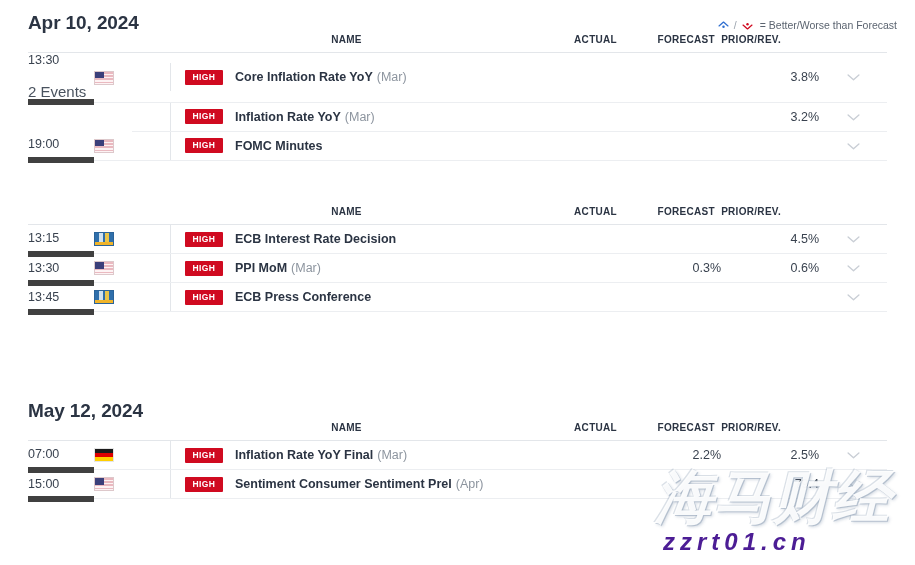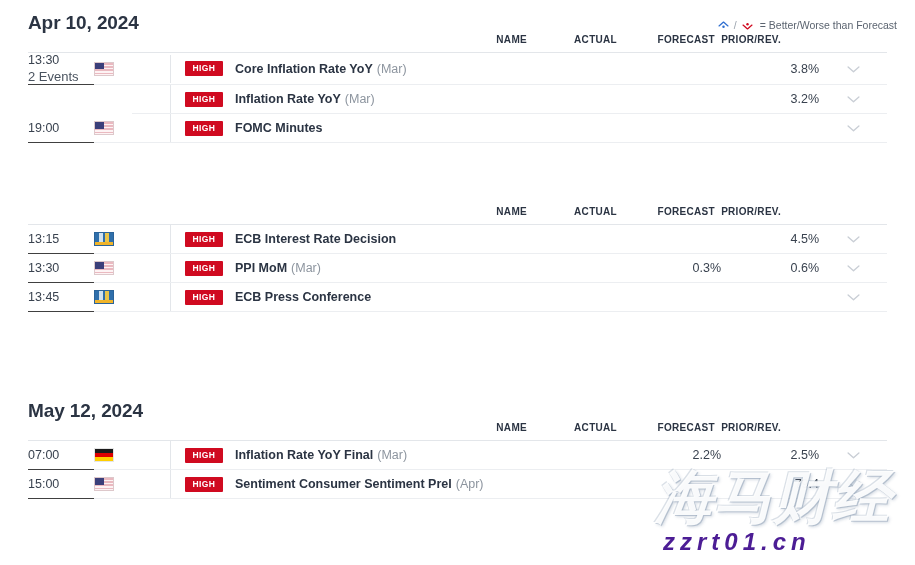--- a/index.html
+++ b/index.html
@@ -45,21 +45,21 @@
     width: 859px;
     margin-left: 28px;
     border-collapse: collapse;
     table-layout: fixed;
   }
   table.cal th {
     font-size: 10px;
     font-weight: bold;
     color: #2b3443;
     letter-spacing: 0.3px;
-    text-align: right;
+    text-align: center;
     padding: 0 0 7px 0;
     border-bottom: 1px solid #e3e6ea;
   }
   th.c-time   { width: 66px; }
   th.c-flag   { width: 38px; }
   th.c-name   { width: 395px; padding-left: 34px !important; }
   th.c-actual { width: 96px; text-align: right !important; padding-right: 6px !important;}
   th.c-fore   { width: 98px; text-align: right !important; padding-right: 6px !important;}
   th.c-prior  { width: 98px; text-align: right !important; padding-right: 38px !important;}
   th.c-exp    { width: 68px; }
@@ -75,25 +75,25 @@
   tr.ev-row td.cell-actual,
   tr.ev-row td.cell-fore,
   tr.ev-row td.cell-prior,
   tr.ev-row td.cell-exp { border-bottom: 1px solid #eceef1; }
 
   td.cell-time {
     font-size: 12.5px;
     color: #39424f;
     line-height: 14px;
     padding-top: 2px;
-    border-bottom: 1px solid #404040;
+    border-bottom: 6px solid #404040;
   }
   td.cell-time.blank { border-bottom: none; }
   td.cell-time .t { display: block; }
-  td.cell-time .sub { display: block; font-size: 13px; color: #4a535f; margin-top: 3px; }
+  td.cell-time .sub { display: block; font-size: 15px; color: #4a535f; margin-top: 18px; }
 
   td.cell-flag { border-bottom: 1px solid #eceef1; }
   td.cell-flag.blank { border-bottom: none; }
 
   td.cell-name {
     padding-left: 0;
     position: relative;
   }
   .name-inner { display: flex; align-items: center; gap: 0; padding-left: 14px; border-left: 1px solid #e3e6ea; height: 28px; margin-left: 38px;}
   .badge {

